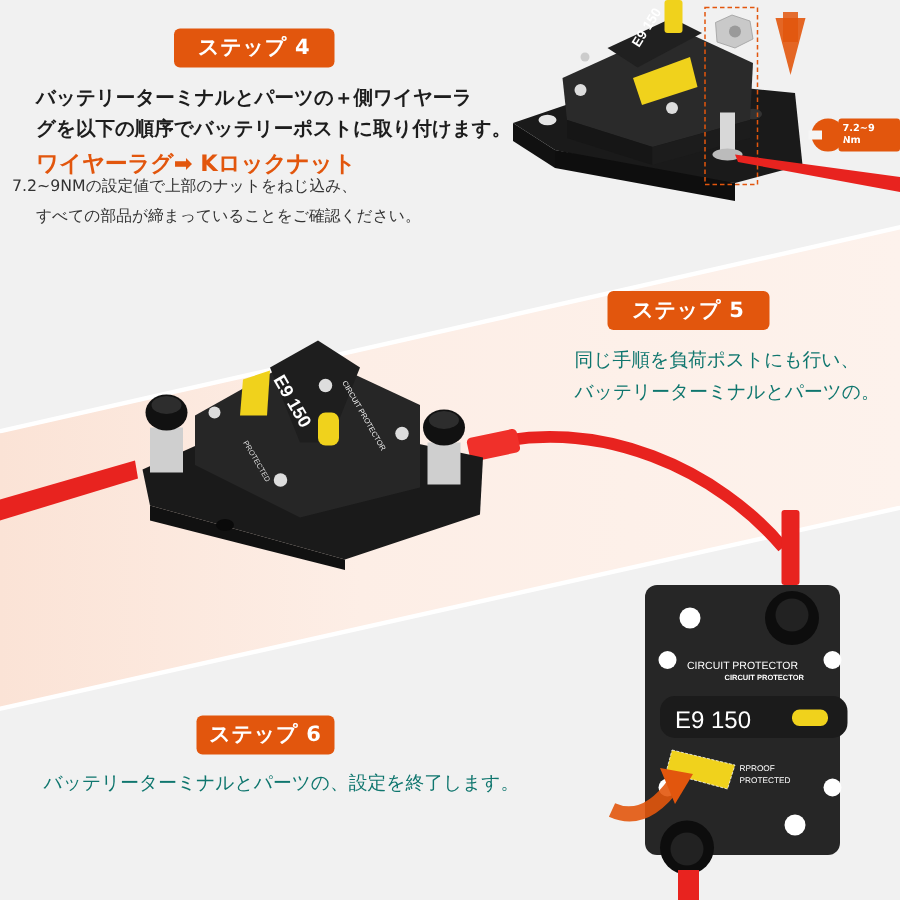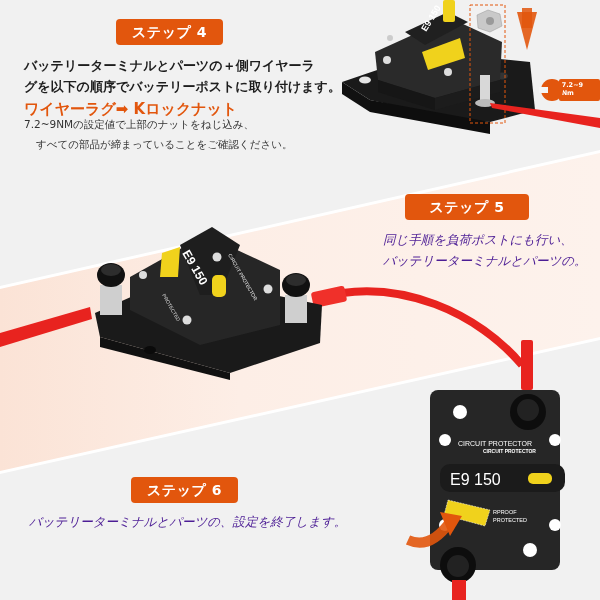--- a/index.html
+++ b/index.html
@@ -54,22 +54,21 @@
   .small {
     position: absolute;
     font-size: 10.5px;
     color: #333;
     line-height: 22px;
   }
   .body-text {
     position: absolute;
     font-size: 12.5px;
     line-height: 21px;
-    color: #4c1d95;
-    font-style: italic;
+    color: #0f766e;
   }
   .product { position: absolute; }
   .torque {
     position: absolute; left: 541px; top: 79px;
     display: flex; 
   }
   .torque .wrench {
     width: 22px; height: 22px; border-radius: 50%;
     background: #e2560d; position: relative;
   }
@@ -87,22 +86,22 @@
 
 <div class="band band-peach"></div>
 <div class="band band-edge-top"></div>
 <div class="band band-edge-bot"></div>
 
 <section>
   <div class="badge" style="left:116px; top:19px; width:107px;">ステップ 4</div>
   <div class="heading" style="left:24px; top:55px;">バッテリーターミナルとパーツの＋側ワイヤーラ</div>
   <div class="heading" style="left:24px; top:76px;">グを以下の順序でバッテリーポストに取り付けます。</div>
   <div class="orange-line" style="left:24px; top:100px;">ワイヤーラグ➡ Kロックナット</div>
-  <div class="small" style="left:24px; top:113px;">7.2~9NMの設定値で上部のナットをねじ込み、</div>
-  <div class="small" style="left:36px; top:133px;">すべての部品が締まっていることをご確認ください。</div>
+  <div class="small" style="left:8px; top:113px;">7.2~9NMの設定値で上部のナットをねじ込み、</div>
+  <div class="small" style="left:24px; top:133px;">すべての部品が締まっていることをご確認ください。</div>
 
   <svg class="product" style="left:330px; top:0px;" width="270" height="150" viewBox="0 0 270 150">
 
     <polygon points="12,82 100,52 200,62 205,110 160,122 120,118 40,100" fill="#1a1a1a"></polygon>
     <polygon points="12,82 40,100 40,112 12,94" fill="#111"></polygon>
     <polygon points="40,100 160,122 160,134 40,112" fill="#0e0e0e"></polygon>
     <ellipse cx="35" cy="80" rx="6" ry="3.5" fill="#e5e5e5"></ellipse>
     <ellipse cx="172" cy="76" rx="6" ry="3.5" fill="#333"></ellipse>
 
     <polygon points="45,52 120,18 172,42 170,80 105,98 48,80" fill="#2a2a2a"></polygon>
@@ -134,21 +133,21 @@
       <rect x="192" y="8" width="10" height="20" fill="#e2560d" opacity="0.85"></rect>
     </g>
   </svg>
   <div class="torque">
     <div class="wrench"></div>
     <div class="val">7.2~9 Nm</div>
   </div>
 </section>
 
 <section>
-  <div class="badge" style="left:405px; top:194px; width:124px;">ステップ 5</div>
+  <div class="badge" style="left:405px; top:194px; width:108px;">ステップ 5</div>
   <div class="body-text" style="left:383px; top:229px;">同じ手順を負荷ポストにも行い、</div>
   <div class="body-text" style="left:383px; top:250px;">バッテリーターミナルとパーツの。</div>
 
   <svg class="product" style="left:0px; top:215px;" width="540" height="165" viewBox="0 0 540 165">
 
     <polygon points="0,118 90,92 92,104 0,132" fill="#e8231f"></polygon>
 
     <path d="M318,83 C400,60 480,100 522,150" stroke="#e8231f" stroke-width="8" fill="none"></path>
     <rect x="312" y="74" width="34" height="16" rx="3" fill="#f0302a" transform="rotate(-12 328 82)"></rect>
 
@@ -177,21 +176,21 @@
     </g>
     <g>
       <rect x="285" y="80" width="22" height="28" fill="#cfcfcf"></rect>
       <ellipse cx="296" cy="70" rx="14" ry="12" fill="#111"></ellipse>
       <ellipse cx="296" cy="65" rx="10" ry="6" fill="#2d2d2d"></ellipse>
     </g>
   </svg>
 </section>
 
 <section>
-  <div class="badge" style="left:131px; top:477px; width:107px;">ステップ 6</div>
+  <div class="badge" style="left:131px; top:477px; width:92px;">ステップ 6</div>
   <div class="body-text" style="left:29px; top:511px;">バッテリーターミナルとパーツの、設定を終了します。</div>
 
   <svg class="product" style="left:400px; top:340px;" width="200" height="260" viewBox="0 0 200 260">
 
     <rect x="121" y="0" width="12" height="50" rx="2" fill="#e8231f"></rect>
 
     <rect x="30" y="50" width="130" height="180" rx="8" fill="#262626"></rect>
     <circle cx="60" cy="72" r="7" fill="#fff"></circle>
     <circle cx="45" cy="100" r="6" fill="#fff"></circle>
     <circle cx="155" cy="100" r="6" fill="#fff"></circle>

